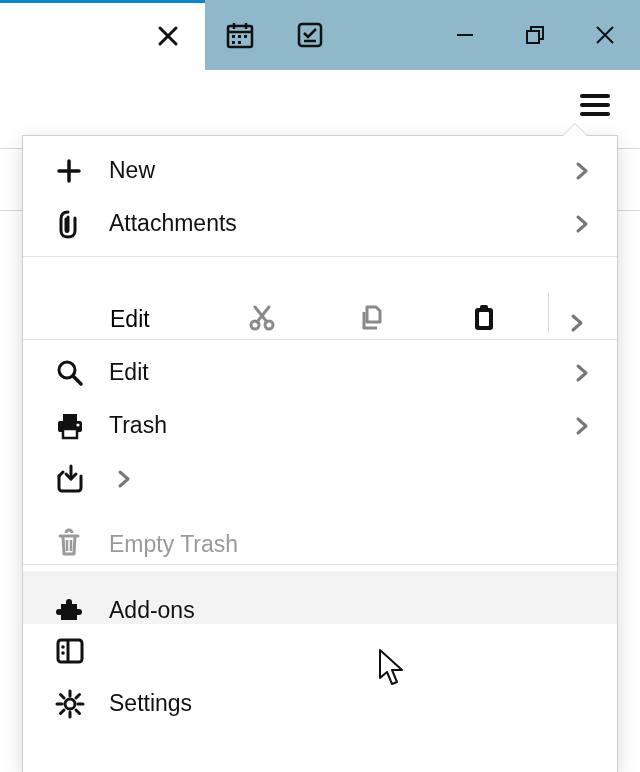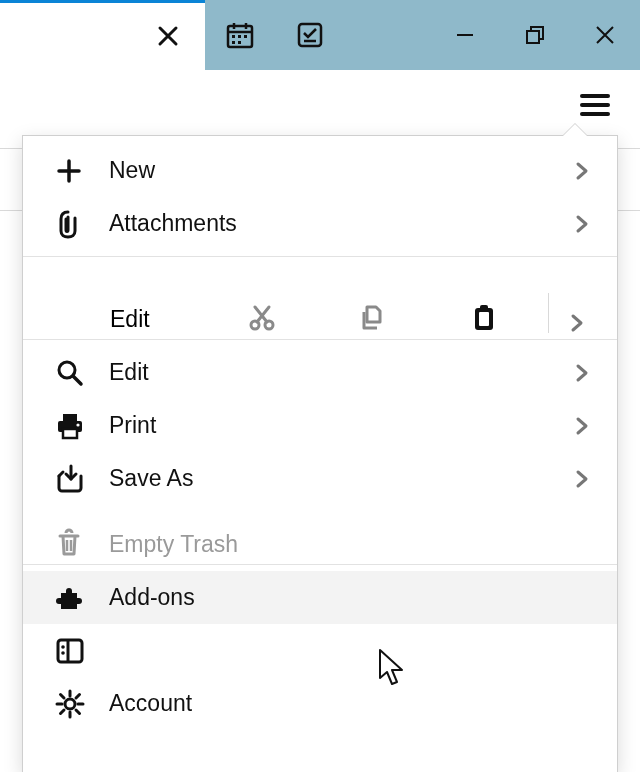--- a/index.html
+++ b/index.html
@@ -87,20 +87,21 @@
     align-items: center;
     height: 53px;
     padding-left: 32px;
     padding-right: 20px;
     font-size: 23px;
     color: #111;
     cursor: default;
   }
   .menu-item.hovered {
     background: #f3f3f3;
+    align-items: flex-end;
   }
   .menu-item .icon-col {
     width: 54px;
     display: flex; align-items: center; justify-content: flex-start;
   }
   .menu-item .label-col {
     flex: 1;
   }
   .menu-item .chev-col {
     width: 30px;
@@ -291,38 +292,37 @@
 
   <div class="menu-item">
     <div class="icon-col">
       <svg width="30" height="30" viewBox="0 0 30 30">
         <rect x="8" y="3" width="14" height="7" fill="#111"></rect>
         <rect x="3" y="10" width="24" height="11" rx="2" fill="#111"></rect>
         <rect x="8" y="18" width="14" height="9" fill="#fff" stroke="#111" stroke-width="2.5"></rect>
         <circle cx="23" cy="14" r="1.6" fill="#fff"></circle>
       </svg>
     </div>
-    <div class="label-col">Print</div>
+    <div class="label-col">Trash</div>
     <div class="chev-col">
       <svg width="14" height="20" viewBox="0 0 14 20">
         <path d="M3 3 L11 10 L3 17" fill="none" stroke="#777" stroke-width="3" stroke-linecap="round" stroke-linejoin="round"></path>
       </svg>
     </div>
   </div>
 
   <div class="menu-item">
     <div class="icon-col">
       <svg width="30" height="30" viewBox="0 0 30 30">
         <path d="M4 12 v12 a3 3 0 0 0 3 3 h16 a3 3 0 0 0 3 -3 v-12" fill="none" stroke="#111" stroke-width="3" stroke-linecap="round"></path>
         <path d="M4 12 l4 -4" fill="none" stroke="#111" stroke-width="3" stroke-linecap="round"></path>
         <path d="M16 2 v13" stroke="#111" stroke-width="3" stroke-linecap="round"></path>
         <path d="M11 10 l5 5 l5 -5" fill="none" stroke="#111" stroke-width="3" stroke-linecap="round" stroke-linejoin="round"></path>
       </svg>
     </div>
-    <div class="label-col">Save As</div>
     <div class="chev-col">
       <svg width="14" height="20" viewBox="0 0 14 20">
         <path d="M3 3 L11 10 L3 17" fill="none" stroke="#777" stroke-width="3" stroke-linecap="round" stroke-linejoin="round"></path>
       </svg>
     </div>
   </div>
 
   <div class="menu-item disabled">
     <div class="icon-col">
       <svg width="28" height="30" viewBox="0 0 28 30">
@@ -370,21 +370,21 @@
           <line x1="15" y1="23" x2="15" y2="28"></line>
           <line x1="2" y1="15" x2="7" y2="15"></line>
           <line x1="23" y1="15" x2="28" y2="15"></line>
           <line x1="5.5" y1="5.5" x2="9" y2="9"></line>
           <line x1="21" y1="21" x2="24.5" y2="24.5"></line>
           <line x1="24.5" y1="5.5" x2="21" y2="9"></line>
           <line x1="9" y1="21" x2="5.5" y2="24.5"></line>
         </g>
       </svg>
     </div>
-    <div class="label-col">Account</div>
+    <div class="label-col">Settings</div>
     <div class="chev-col"></div>
   </div>
 
 </div>
 
 <div class="cursor" style="left:378px; top:648px">
   <svg width="30" height="40" viewBox="0 0 30 40">
     <path d="M2 2 L2 30 L9 24 L14 36 L19 34 L14 22 L24 22 Z" fill="#fff" stroke="#111" stroke-width="2" stroke-linejoin="round"></path>
   </svg>
 </div>

